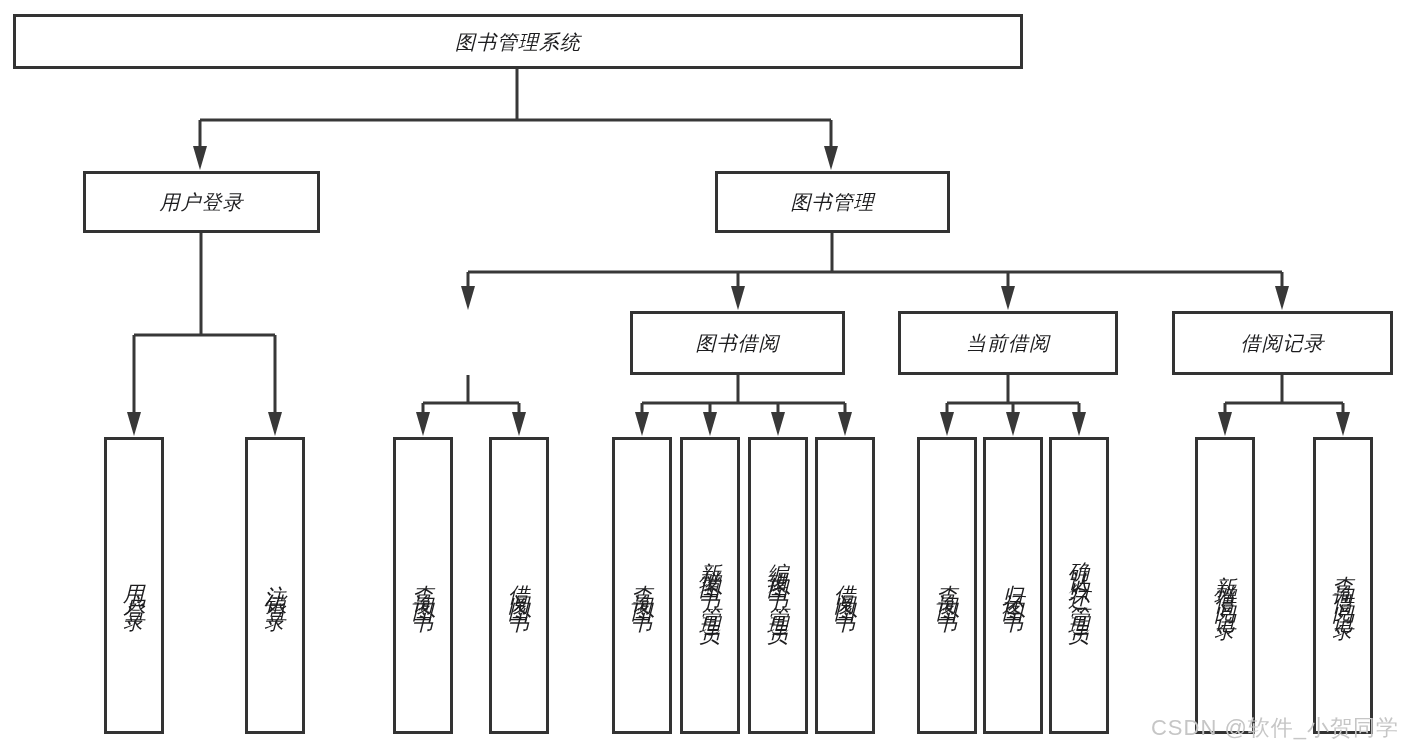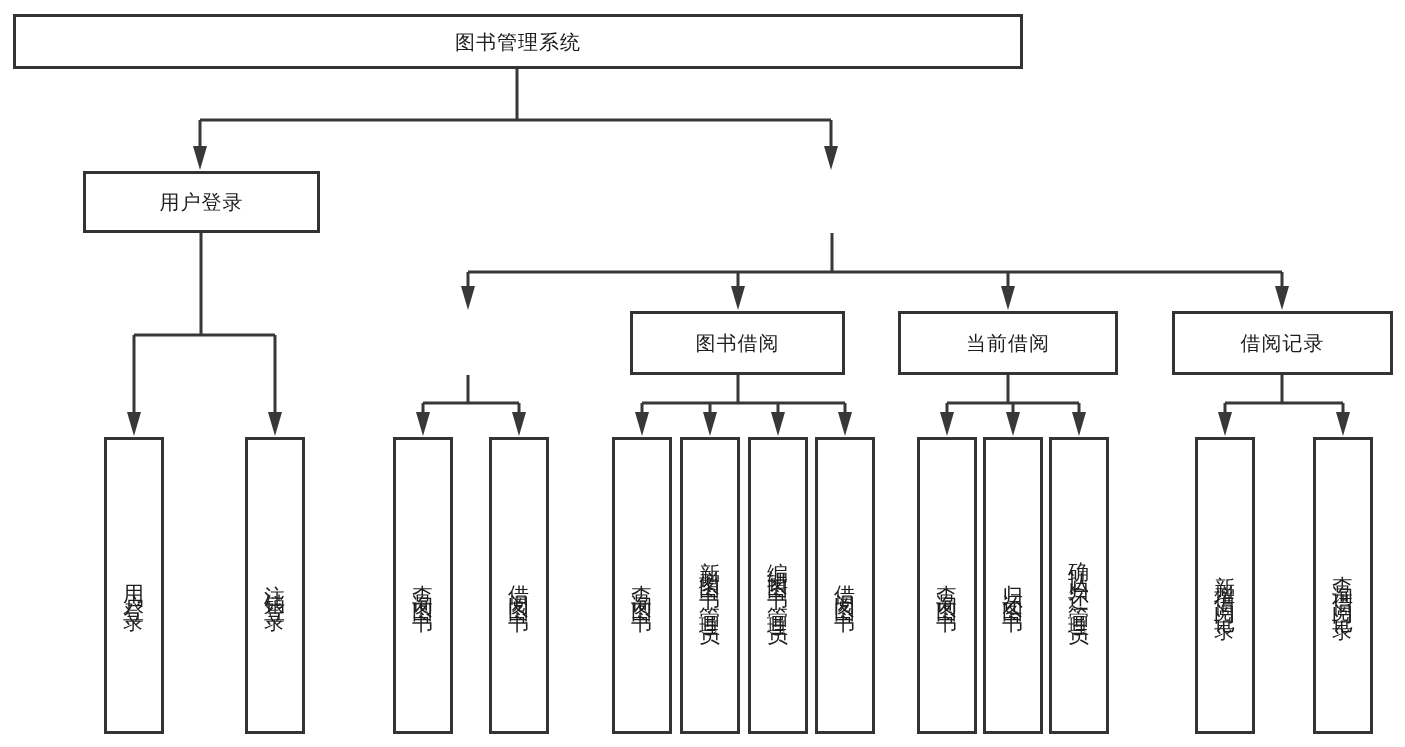--- a/index.html
+++ b/index.html
@@ -23,20 +23,21 @@
     background:var(--box-bg);
     border:3px solid var(--box-border);
     box-sizing:border-box;
     display:flex;align-items:center;justify-content:center;
     color:var(--text-color);
     font-size:20px;
     letter-spacing:1px;
     text-align:center;
     line-height:1.2;
     z-index:2;
+    font-style:italic;
   }
   .vbox{
     writing-mode:vertical-rl;
     text-orientation:mixed;
     font-size:21px;
     letter-spacing:9px;
     line-height:1;
   }
   .watermark{
     position:absolute;
@@ -78,20 +79,21 @@
       <path d="M940,412 L954,412 L947,436 Z" fill="var(--line-color)" stroke="none"></path>
       <path d="M1006,412 L1020,412 L1013,436 Z" fill="var(--line-color)" stroke="none"></path>
       <path d="M1072,412 L1086,412 L1079,436 Z" fill="var(--line-color)" stroke="none"></path>
       <path d="M1218,412 L1232,412 L1225,436 Z" fill="var(--line-color)" stroke="none"></path>
       <path d="M1336,412 L1350,412 L1343,436 Z" fill="var(--line-color)" stroke="none"></path>
     </svg>
 
   <div class="box" style="left:13px;top:14px;width:1010px;height:55px">图书管理系统</div>
 
   <div class="box" style="left:83px;top:171px;width:237px;height:62px">用户登录</div>
+  <div class="box" style="left:715px;top:171px;width:235px;height:62px">图书管理</div>
 
   <div class="box" style="left:630px;top:311px;width:215px;height:64px">图书借阅</div>
   <div class="box" style="left:898px;top:311px;width:220px;height:64px">当前借阅</div>
   <div class="box" style="left:1172px;top:311px;width:221px;height:64px">借阅记录</div>
 
   <div class="box vbox" style="left:104px;top:437px;width:60px;height:297px">用户登录</div>
   <div class="box vbox" style="left:245px;top:437px;width:60px;height:297px">注销登录</div>
 
   <div class="box vbox" style="left:393px;top:437px;width:60px;height:297px">查询图书</div>
   <div class="box vbox" style="left:489px;top:437px;width:60px;height:297px">借阅图书</div>
@@ -101,13 +103,14 @@
   <div class="box vbox" style="left:748px;top:437px;width:60px;height:297px">编辑图书（管理员）</div>
   <div class="box vbox" style="left:815px;top:437px;width:60px;height:297px">借阅图书</div>
 
   <div class="box vbox" style="left:917px;top:437px;width:60px;height:297px">查询图书</div>
   <div class="box vbox" style="left:983px;top:437px;width:60px;height:297px">归还图书</div>
   <div class="box vbox" style="left:1049px;top:437px;width:60px;height:297px">确认归还（管理员）</div>
 
   <div class="box vbox" style="left:1195px;top:437px;width:60px;height:297px">新增借阅记录</div>
   <div class="box vbox" style="left:1313px;top:437px;width:60px;height:297px">查询借阅记录</div>
 
+  <div class="watermark">CSDN @软件_小贺同学</div>
 </div>
 
 </body></html>

